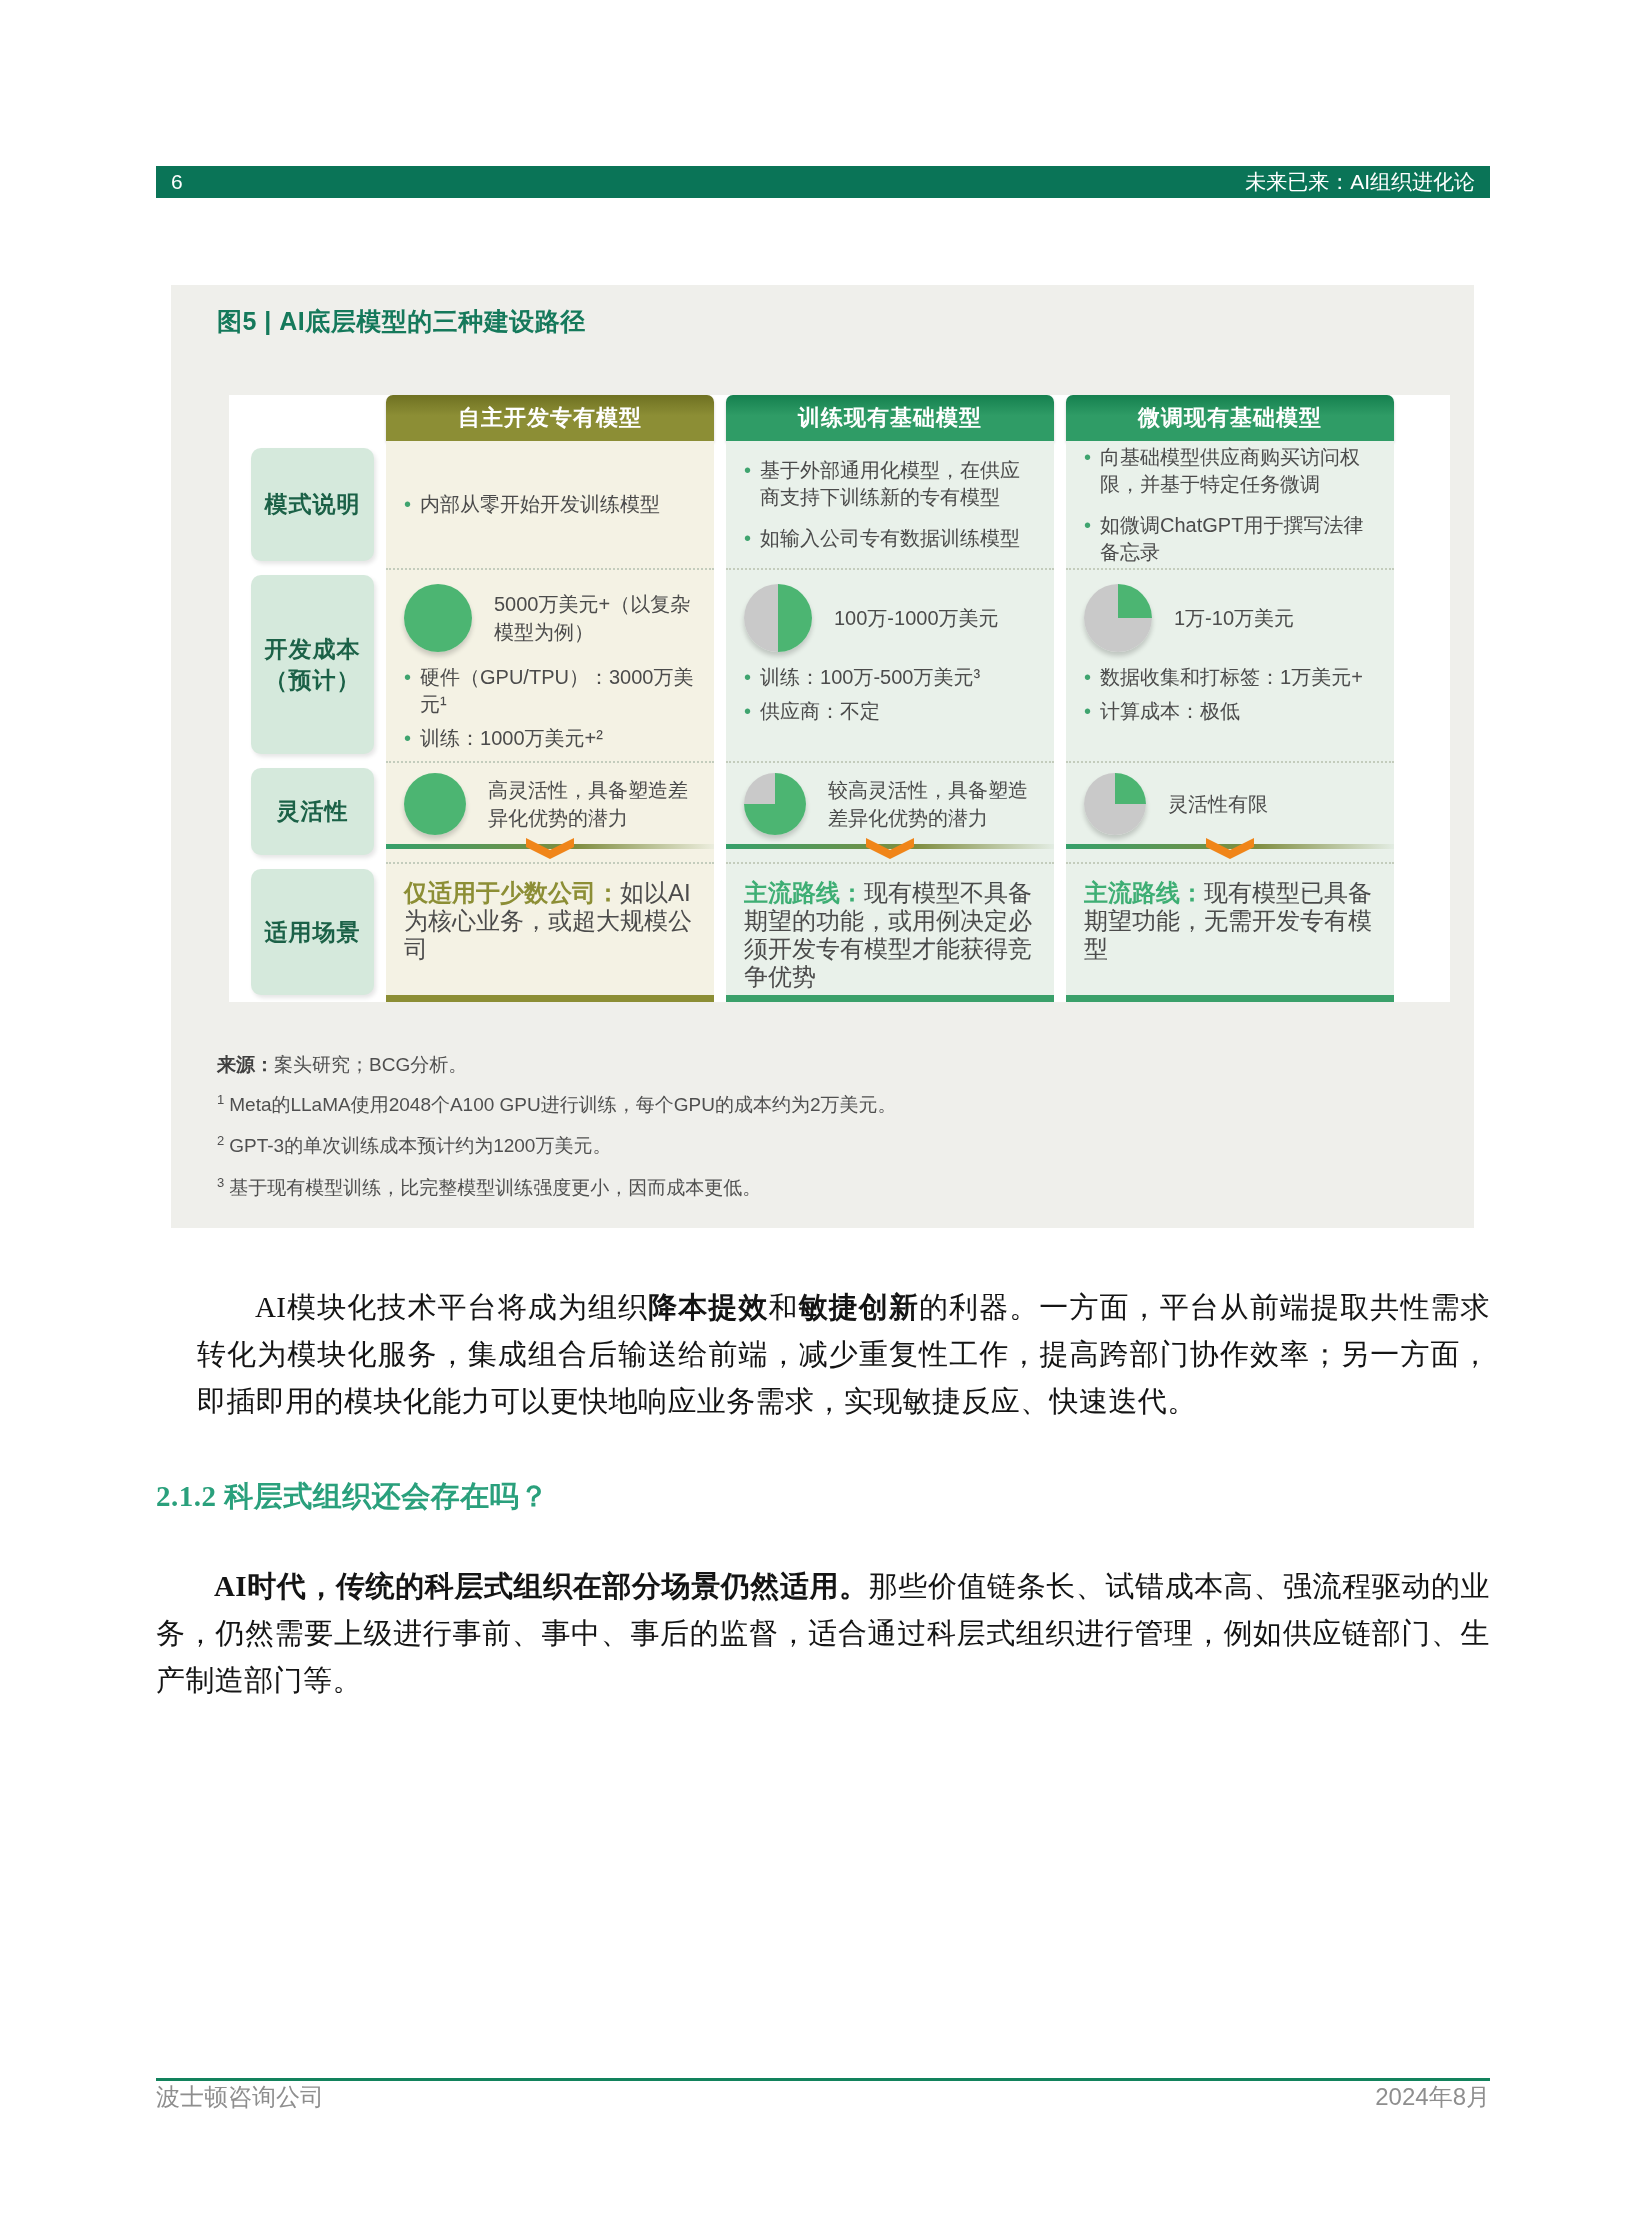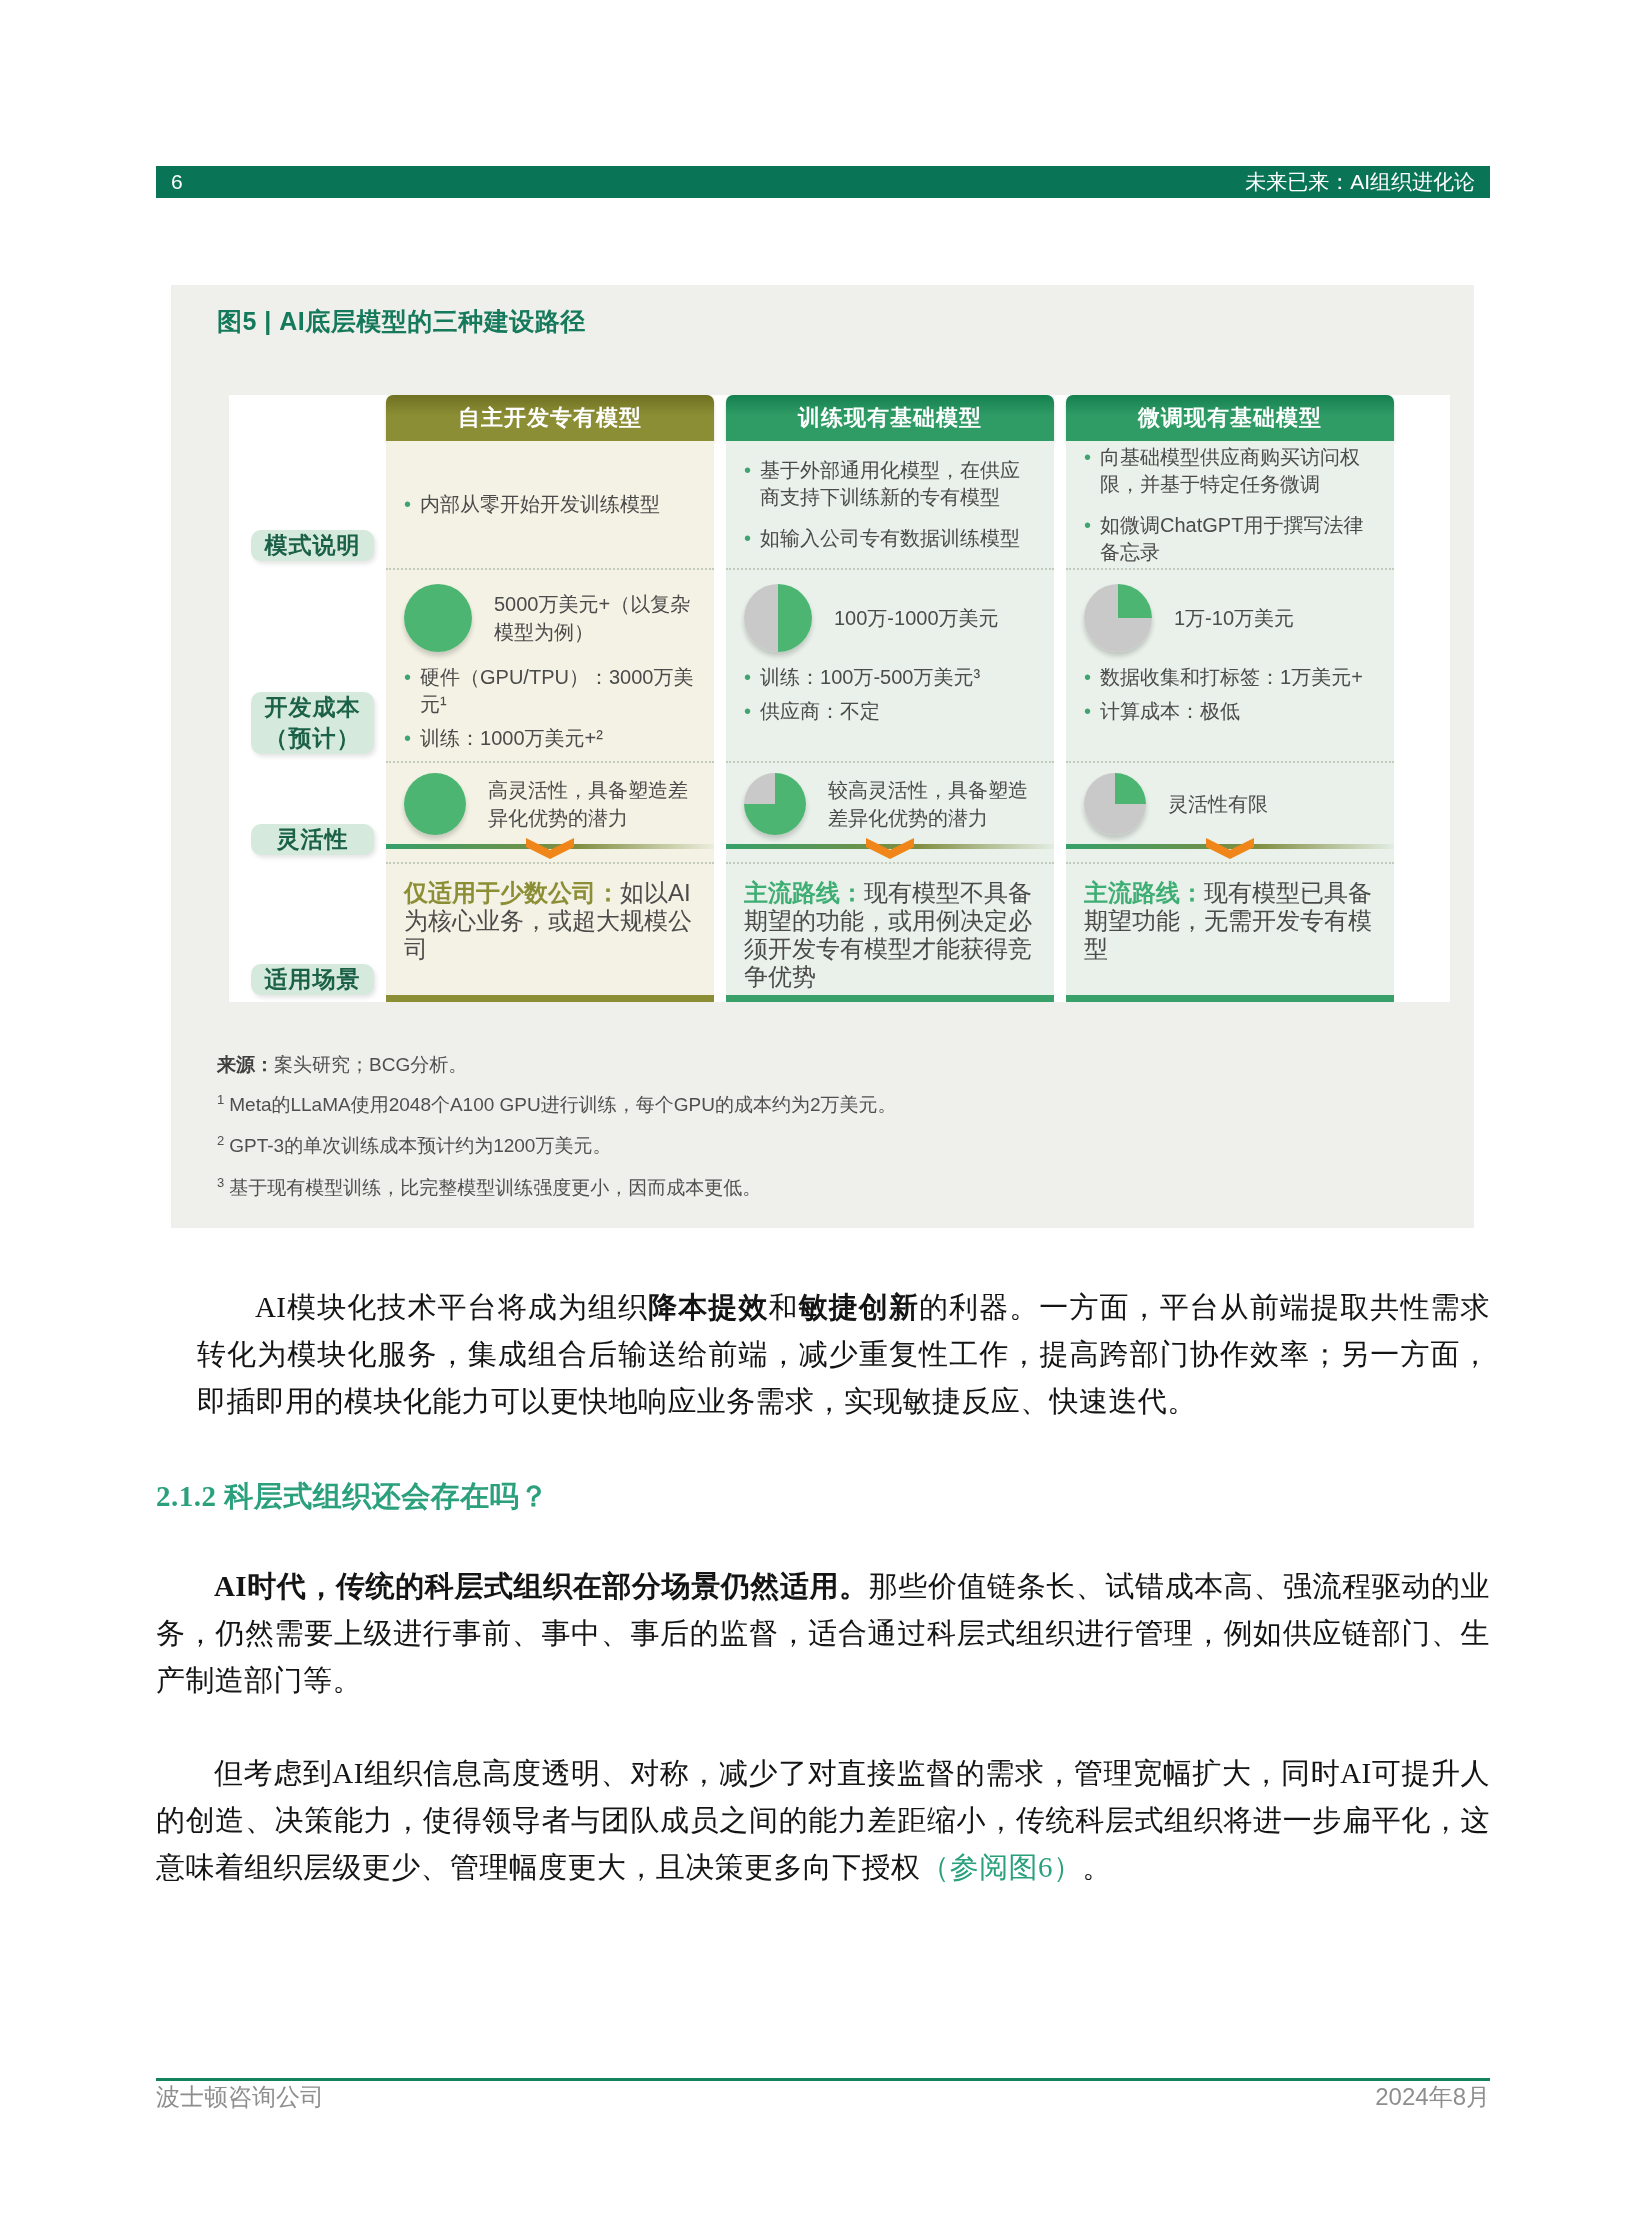--- a/index.html
+++ b/index.html
@@ -40,21 +40,21 @@
     width:1144px;
   }
   .colhead{
     border-radius:7px 7px 0 0; display:flex; align-items:center; justify-content:center;
     color:#fff; font-size:22px; font-weight:bold; letter-spacing:1px;
     box-shadow:0 2px 3px rgba(0,0,0,0.18);
   }
   .colhead.olive{ background:linear-gradient(180deg,var(--olive-dark,#6f7122) 0%,var(--olive,#8c8e35) 45%); }
   .colhead.green{ background:linear-gradient(180deg,var(--col-green-dark,#15804f) 0%,var(--col-green,#2f9c66) 45%); }
 
-  .label-cell{ display:flex;align-items:flex-end; }
+  .label-cell{ display:flex; }
   .label-box{
     flex:1; margin:7px 0; background:var(--label-bg,#d5e9dc); border-radius:10px;
     display:flex; flex-direction:column; align-items:center; justify-content:center;
     color:var(--label-text,#1b6147); font-size:23px; font-weight:bold; letter-spacing:1px;
     box-shadow:2px 3px 4px rgba(0,0,0,0.10);
   }
 
   .cell{ padding:0 18px; }
   .cell.c1{ background:var(--cream,#f4f2e4); }
   .cell.c2,.cell.c3{ background:var(--mint,#e9f1ea); }
@@ -299,21 +299,20 @@
     </div>
   </div>
 
   <div class="content">
     <p class="p1"><span>AI模块化技术平台将成为组织</span><b>降本提效</b><span>和</span><b>敏捷创新</b><span>的利器。一方面，平台从前端提取共性需求转化为模块化服务，集成组合后输送给前端，减少重复性工作，提高跨部门协作效率；另一方面，即插即用的模块化能力可以更快地响应业务需求，实现敏捷反应、快速迭代。</span></p>
 
     <div class="h212">2.1.2 科层式组织还会存在吗？</div>
 
     <p class="p2"><b>AI时代，传统的科层式组织在部分场景仍然适用。</b><span>那些价值链条长、试错成本高、强流程驱动的业务，仍然需要上级进行事前、事中、事后的监督，适合通过科层式组织进行管理，例如供应链部门、生产制造部门等。</span></p>
 
-    <p class="p3"><span>但考虑到AI组织信息高度透明、对称，减少了对直接监督的需求，管理宽幅扩大，同时AI可提升人的创造、决策能力，使得领导者与团队成员之间的能力差距缩小，传统科层式组织将进一步扁平化，这意味着组织层级更少、管理幅度更大，且决策更多向下授权</span><span class="xref">（参阅图6）</span><span>。</span></p>
   </div>
 
   <div class="footer">
     <span>波士顿咨询公司</span>
     <span>2024年8月</span>
   </div>
 
 </div>
 
 

